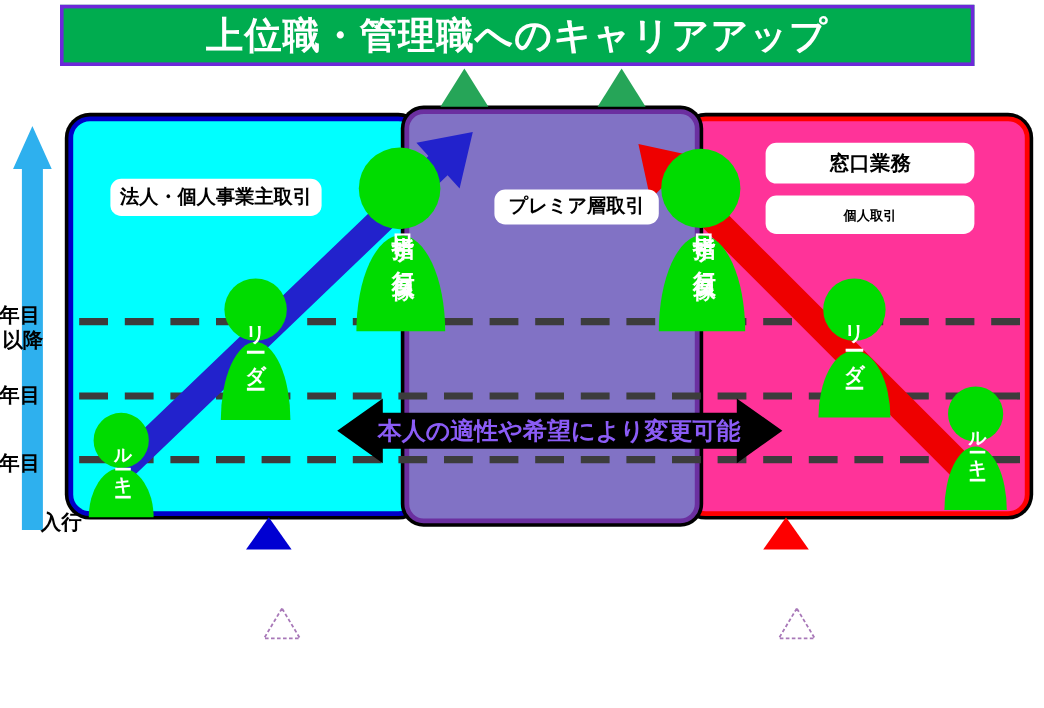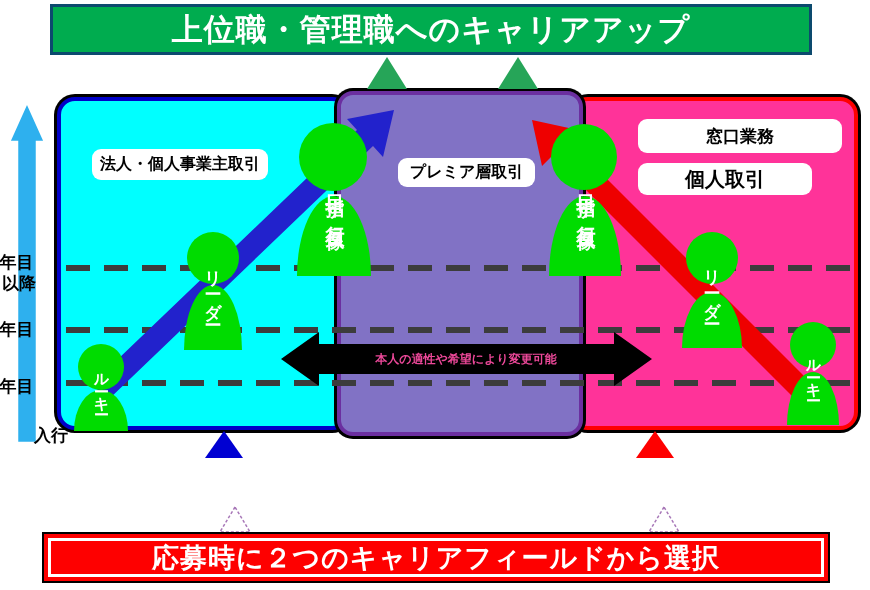--- a/index.html
+++ b/index.html
@@ -5,21 +5,21 @@
   html,body{margin:0;padding:0;background:#fff;}
   .root{
     position:relative;width:870px;height:590px;overflow:hidden;
     background:#fff;
     font-family:"Liberation Sans","DejaVu Sans",sans-serif;
   }
   .abs{position:absolute;}
   
   .top-banner{
     left:50px;top:4px;width:756px;height:45px;
-    background:#00AC4F;border:3px solid #0c4a6e;
+    background:#00AC4F;border:3px solid #6d28d9;
     display:flex;align-items:center;justify-content:center;
     color:#fff;font-size:31px;font-weight:bold;letter-spacing:1px;z-index:2;
   }
   .green-tri{
     width:0;height:0;border-left:20px solid transparent;border-right:20px solid transparent;
     border-bottom:32px solid #26A558;z-index:3;
   }
   
   .box{border-radius:18px;box-shadow:0 0 0 3px #000;}
   .box-cyan{left:57px;top:97px;width:285px;height:325px;background:#00FFFF;border:4px solid #0000C8;z-index:1;}
@@ -40,21 +40,21 @@
   }
   
   .overlay{left:0;top:0;z-index:3;pointer-events:none;}
   .lb-arrow{left:0;top:0;z-index:1;pointer-events:none;}
   
   .tl-label{color:#000;font-weight:bold;font-size:17px;line-height:21px;z-index:3;white-space:nowrap;}
   
   .change-note{
     left:336px;top:345px;width:260px;height:28px;z-index:5;
     display:flex;align-items:center;justify-content:center;
-    color:#ec4899;font-weight:bold;font-size:12px;white-space:nowrap;
+    color:#8b5cf6;font-weight:bold;font-size:20px;white-space:nowrap;
   }
   
   .field-banner{
     height:48px;display:flex;align-items:center;justify-content:center;
     color:#fff;font-weight:bold;font-size:20px;z-index:2;
   }
   .banner-blue{left:57px;top:457px;width:353px;background:#0000D2;}
   .banner-red{left:467px;top:457px;width:349px;background:#FE0000;}
   .conn-tri{width:0;height:0;border-left:19px solid transparent;border-right:19px solid transparent;z-index:4;}
   .conn-blue{border-bottom:27px solid #0000D2;}
@@ -99,23 +99,23 @@
     <line x1="66" y1="330" x2="850" y2="330" stroke="#3C3C3C" stroke-width="6" stroke-dasharray="24 14"></line>
     <line x1="66" y1="383" x2="850" y2="383" stroke="#3C3C3C" stroke-width="6" stroke-dasharray="24 14"></line>
     <polygon points="92,384 108,400 373,146 383,157 394,110 347,119 357,130" fill="#2222CC"></polygon>
     <polygon points="802,406 818,390 568,140 578,130 532,120 542,166 552,156" fill="#EE0000"></polygon>
     <polygon points="281,359 319,332 319,344 614,344 614,332 652,359 614,386 614,374 319,374 319,386" fill="#000000"></polygon>
   </svg>
 
   <div class="abs change-note">本人の適性や希望により変更可能</div>
 
   <div class="abs pill" style="left:92px;top:149px;width:176px;height:31px;font-size:16px;">法人・個人事業主取引</div>
-  <div class="abs pill" style="left:398px;top:158px;width:137px;height:29px;font-size:16px;">プレミア層取引</div>
-  <div class="abs pill" style="left:638px;top:119px;width:204px;height:34px;font-size:17px;">窓口業務</div>
-  <div class="abs pill" style="left:638px;top:163px;width:174px;height:32px;font-size:20px;">個人取引</div>
+  <div class="abs pill" style="left:412px;top:158px;width:137px;height:29px;font-size:16px;">プレミア層取引</div>
+  <div class="abs pill" style="left:638px;top:119px;width:174px;height:34px;font-size:17px;">窓口業務</div>
+  <div class="abs pill" style="left:638px;top:163px;width:174px;height:32px;font-size:11px;">個人取引</div>
 
   <div class="abs person" style="left:74px;top:342px;width:54px;height:89px;">
     <div class="p-head" style="left:4px;top:2px;width:46px;height:46px;"></div>
     <div class="p-body" style="left:0;top:48px;width:54px;height:41px;"></div>
     <span class="p-label" style="font-size:15px;letter-spacing:3px;">ルーキー</span>
   </div>
   <div class="abs person" style="left:184px;top:230px;width:58px;height:120px;">
     <div class="p-head" style="left:3px;top:2px;width:52px;height:52px;"></div>
     <div class="p-body" style="left:0;top:55px;width:58px;height:65px;"></div>
     <span class="p-label" style="font-size:17px;letter-spacing:6px;">リーダー</span>
@@ -146,18 +146,14 @@
   <div class="abs conn-tri conn-red" style="left:636px;top:431px;"></div>
 
 
   <svg class="abs ghost-tri" style="left:218px;top:505px;" width="34" height="29" viewBox="0 0 34 29">
     <polygon points="17,2 2,27 32,27" fill="#ffffff" stroke="#A878B8" stroke-width="1.5" stroke-dasharray="3 2"></polygon>
   </svg>
   <svg class="abs ghost-tri" style="left:647px;top:505px;" width="34" height="29" viewBox="0 0 34 29">
     <polygon points="17,2 2,27 32,27" fill="#ffffff" stroke="#A878B8" stroke-width="1.5" stroke-dasharray="3 2"></polygon>
   </svg>
 
-  <div class="abs bottom-banner">
-    <div class="white-inset"></div>
-    <span>応募時に２つのキャリアフィールドから選択</span>
-  </div>
 
 </div>
 
 </body></html>

